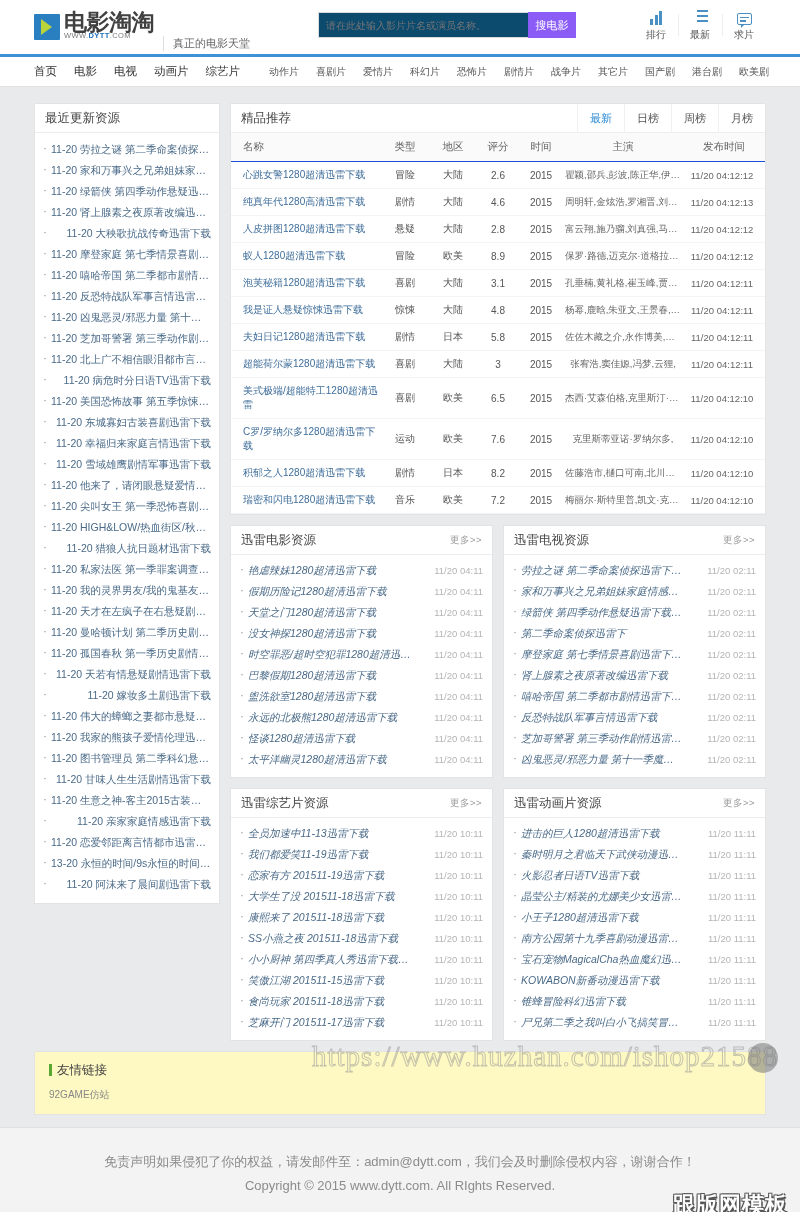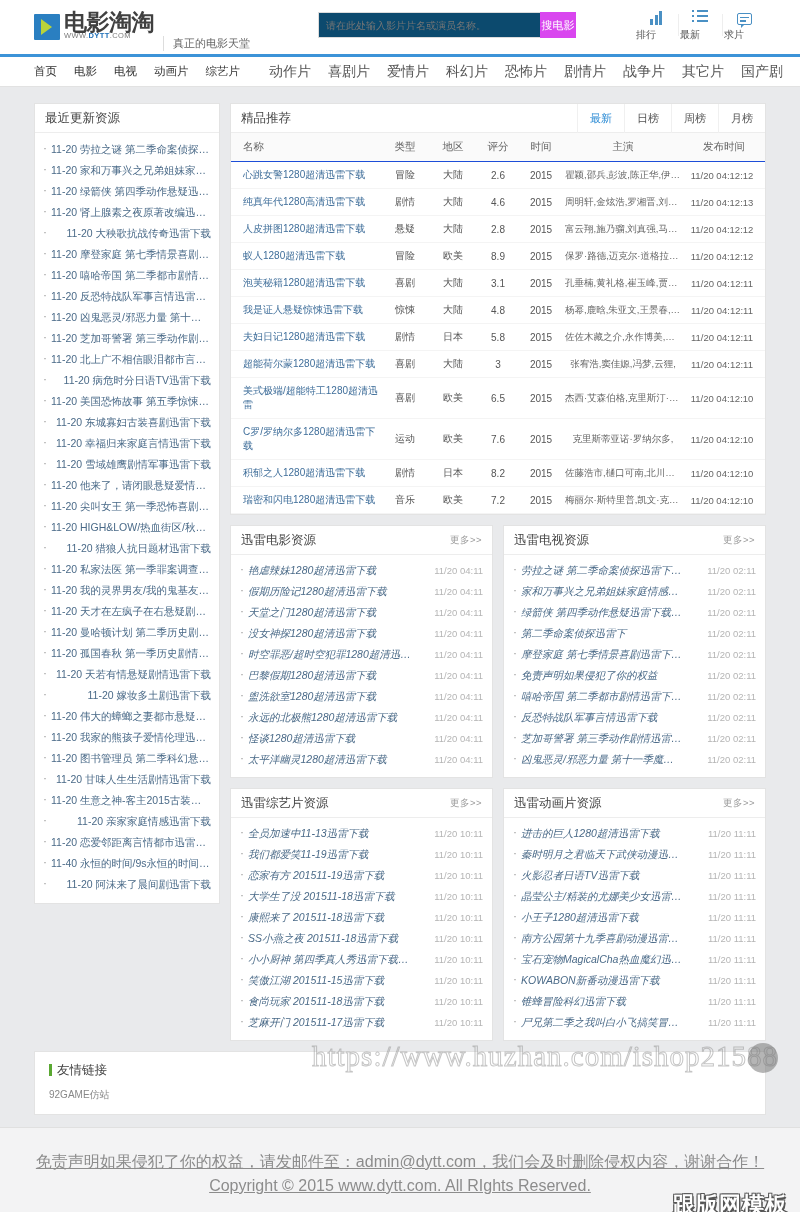--- a/index.html
+++ b/index.html
@@ -54,30 +54,30 @@
   .search-box {
     position: absolute; left: 318px; top: 12px;
     display: flex; width: 258px; height: 26px;
   }
   .search-input {
     flex: 1; border: 1px solid #dcdcdc; border-right: none;
     padding: 0 7px; font-size: 10px; color: #bbb; outline: none;
     background: #0c4a6e; font-family: inherit;
   }
   .search-btn {
-    width: 36px; background: #d946ef; border: none; color: #fff;
+    width: 48px; background: #8b5cf6; border: none; color: #fff;
     font-size: 11px; cursor: pointer; font-family: inherit;
   }
 
   .header-icons {
     position: absolute; right: 34px; top: 8px;
     display: flex; align-items: center;
   }
   .hicon {
-    width: 44px; text-align: left; position: relative;
+    width: 44px; text-align: center; position: relative;
     padding: 0 2px;
   }
   .hicon + .hicon:before {
     content: ""; position: absolute; left: 0; top: 6px;
     width: 1px; height: 22px; background: #eee;
   }
   .hicon .glyph { height: 17px; display: flex; align-items: flex-end; justify-content: center; }
   .hicon .lbl { font-size: 10px; color: #555; margin-top: 3px; display: block; }
   .bars { display: flex; align-items: flex-end; gap: 1.5px; height: 14px; }
   .bars i { display: block; width: 3px; background: #4a90c4; }
@@ -100,21 +100,21 @@
 
   
   .nav {
     background: #fff; height: 30px; display: flex; align-items: center;
     padding: 0 34px; border-bottom: 1px solid #e2e2e2;
   }
   .nav a {
     font-size: 11.5px; color: #333; text-decoration: none; margin-right: 17px;
     white-space: nowrap;
   }
-  .nav a.sub { color: #555; font-size: 14px; }
+  .nav a.sub { color: #555; font-size: 10px; }
   .nav .divider { width:1px; height:13px; background:#ddd; margin: 0 14px 0 -2px; }
 
   
   .main { display: flex; padding: 16px 34px 0; gap: 10px; align-items: flex-start; border-radius: 23px; }
   .col-left { width: 186px; flex: none; }
   .col-right { flex: 1; }
 
   .panel { background: #fff; border: 1px solid #e3e3e3; margin-bottom: 10px; }
   .panel-head {
     height: 29px; display: flex; align-items: center; justify-content: space-between;
@@ -174,21 +174,21 @@
     content: "·"; position: absolute; left: 9px; top: 2px; color: #999; font-size: 12px;
   }
   .res-list .t {
     flex: 1; min-width: 0; color: #4a6a88; text-decoration: none;
     white-space: nowrap; overflow: hidden; text-overflow: ellipsis; font-style: italic;
   }
   .res-list .d { color: #b5b5b5; font-size: 9.5px; margin-left: 6px; white-space: nowrap; }
 
   
   .friend {
-    background: #ffffff; border: 1px solid #e3e3e3; margin: 0 34px 12px;
+    background: #fef9c3; border: 1px solid #e3e3e3; margin: 0 34px 12px;
     padding: 10px 14px 12px; position: relative; overflow: hidden;
   }
   .friend-title {
     font-size: 12.5px; color: #444; padding-left: 8px; position: relative; margin-bottom: 8px;
   }
   .friend-title:before {
     content: ""; position: absolute; left: 0; top: 2px;
     width: 3px; height: 12px; background: #5aa832;
   }
   .friend-links a { font-size: 10px; color: #888; text-decoration: none; margin-right: 12px; }
@@ -206,21 +206,21 @@
     position: absolute; left: 748px; top: 1043px;
     width: 30px; height: 30px; border-radius: 50%;
     background: rgba(120,120,120,0.55);
   }
 
   
   .footer {
     background: #f3f3f4; border-top: 1px solid #e0e0e0;
     padding: 22px 0 30px; text-align: center;
   }
-  .footer p { font-size: 16px; color: #8c8c8c; line-height: 24px; text-decoration: underline; }
+  .footer p { font-size: 13px; color: #8c8c8c; line-height: 24px; }
   .badge {
     position: absolute; right: 12px; bottom: 8px;
     font-size: 22px; font-weight: bold; color: #fff;
     text-shadow: 1.5px 1.5px 0 #555, -1px -1px 0 #555, 1px -1px 0 #555, -1px 1px 0 #555;
     letter-spacing: 1px;
   }
 </style>
 </head>
 <body>
 
@@ -331,21 +331,21 @@
             <li><a href="#">11-20 孤国春秋 第一季历史剧情迅雷</a></li>
             <li><a href="#">11-20 天若有情悬疑剧情迅雷下载</a></li>
             <li><a href="#">11-20 嫁妆多土剧迅雷下载</a></li>
             <li><a href="#">11-20 伟大的蟑螂之妻都市悬疑迅雷下…</a></li>
             <li><a href="#">11-20 我家的熊孩子爱情伦理迅雷下载</a></li>
             <li><a href="#">11-20 图书管理员 第二季科幻悬疑迅</a></li>
             <li><a href="#">11-20 甘味人生生活剧情迅雷下载</a></li>
             <li><a href="#">11-20 生意之神-客主2015古装经商迅</a></li>
             <li><a href="#">11-20 亲家家庭情感迅雷下载</a></li>
             <li><a href="#">11-20 恋爱邻距离言情都市迅雷下载</a></li>
-            <li><a href="#">11-40 永恒的时间/9s永恒的时间爱情</a></li>
+            <li><a href="#">13-20 永恒的时间/9s永恒的时间爱情</a></li>
             <li><a href="#">11-20 阿沫来了晨间剧迅雷下载</a></li>
           </ul>
       </div>
     </div>
 
     <div class="col-right">
 
       <div class="panel">
         <div class="panel-head" style="padding-right:0;">
           <span class="panel-title">精品推荐</span>
@@ -550,21 +550,21 @@
               </li>
               <li>
                 <a class="t" href="#">第二季命案侦探迅雷下</a>
                 <span class="d">11/20 02:11</span>
               </li>
               <li>
                 <a class="t" href="#">摩登家庭 第七季情景喜剧迅雷下…</a>
                 <span class="d">11/20 02:11</span>
               </li>
               <li>
-                <a class="t" href="#">免责声明如果侵犯了你的权益</a>
+                <a class="t" href="#">肾上腺素之夜原著改编迅雷下载</a>
                 <span class="d">11/20 02:11</span>
               </li>
               <li>
                 <a class="t" href="#">嘻哈帝国 第二季都市剧情迅雷下…</a>
                 <span class="d">11/20 02:11</span>
               </li>
               <li>
                 <a class="t" href="#">反恐特战队军事言情迅雷下载</a>
                 <span class="d">11/20 02:11</span>
               </li>

